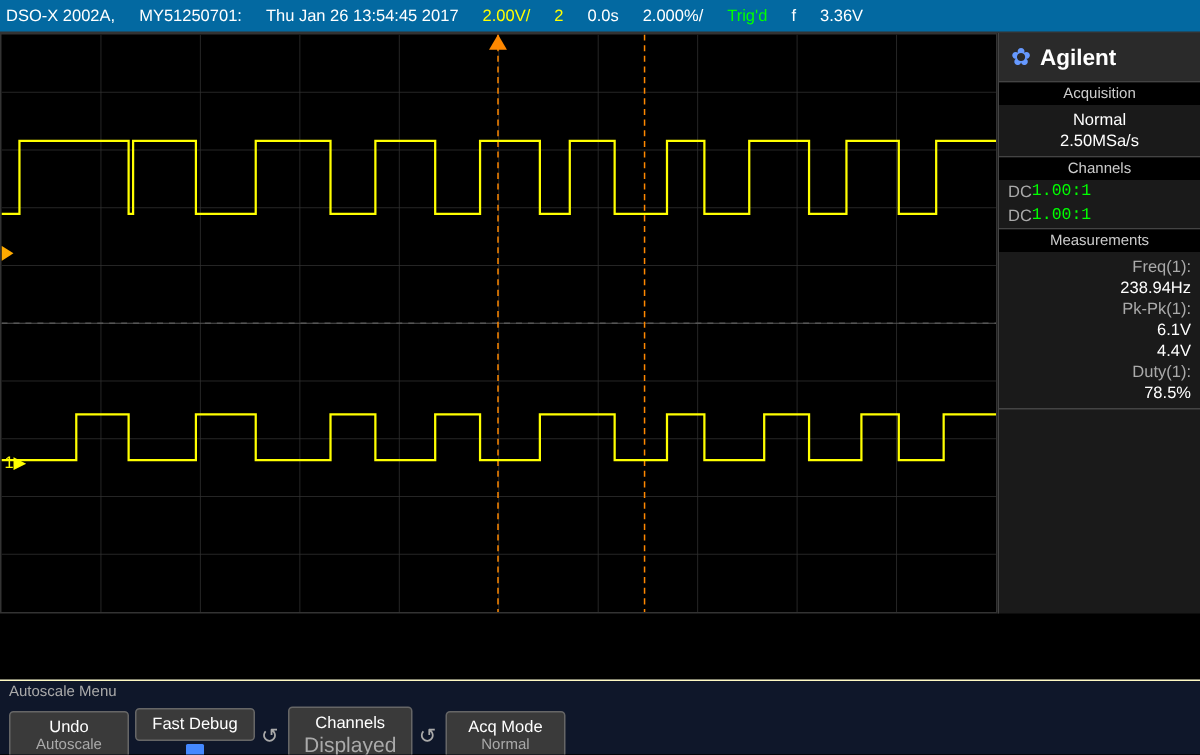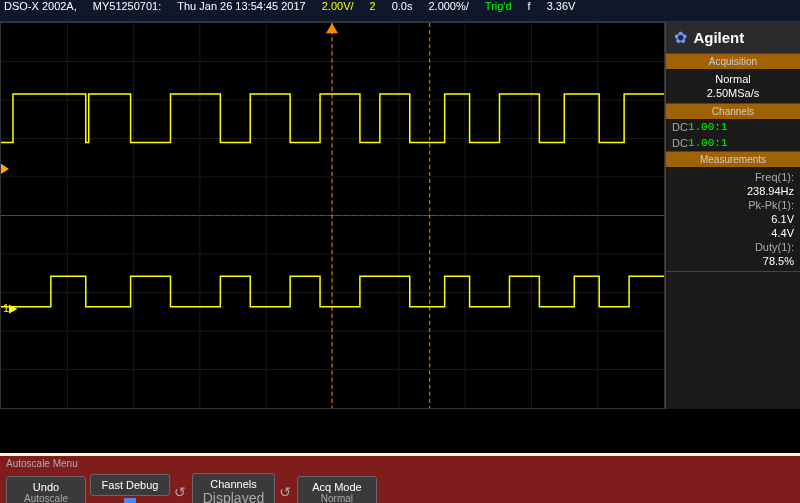--- a/index.html
+++ b/index.html
@@ -16,22 +16,22 @@
     .main-container {
       display: flex;
       flex-direction: column;
       width: 800px;
       height: 503px;
     }
 
     
     .status-bar {
       display: flex;
-      align-items: flex-start;
-      background: #0f172a;
+      align-items: center;
+      background: #0369a1;
       height: 22px;
       padding: 0 4px;
       font-size: 11px;
       color: #fff;
       gap: 16px;
       border-bottom: 1px solid #333;
     }
     .status-item {
       color: #fff;
       font-size: 11px;
@@ -87,21 +87,21 @@
     .logo-text {
       color: #fff;
       font-size: 15px;
       font-weight: bold;
     }
 
     .panel-section {
       border-bottom: 1px solid #444;
     }
     .panel-section-title {
-      background: #a16207;
+      background: #000000;
       color: #ccc;
       font-size: 10px;
       padding: 2px 6px;
       text-align: center;
     }
     .panel-section-content {
       padding: 3px 6px;
     }
     .panel-row {
       display: flex;
@@ -123,22 +123,22 @@
       justify-content: flex-start;
       padding: 2px 6px;
       font-size: 11px;
     }
     .ch-label { color: #aaa; }
     .ch-value { color: #00ff00; font-family: Liberation Mono, monospace; }
 
     
     .bottom-bar {
       height: 50px;
-      background: #7f1d1d;
-      border-top: 3px solid #fef9c3;
+      background: #0f172a;
+      border-top: 1px solid #fef9c3;
       display: flex;
       flex-direction: column;
       margin-top: 44px;
     }
     .autoscale-label {
       font-size: 10px;
       color: #aaa;
       padding: 2px 6px;
     }
     .bottom-buttons {

